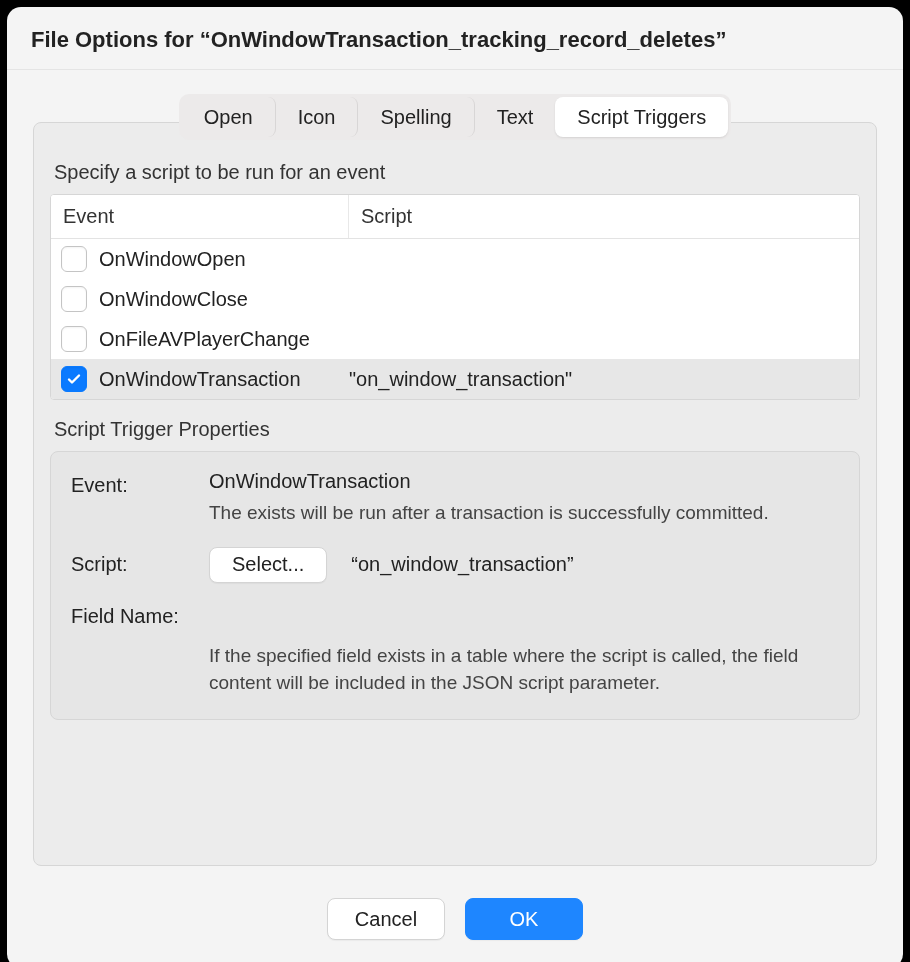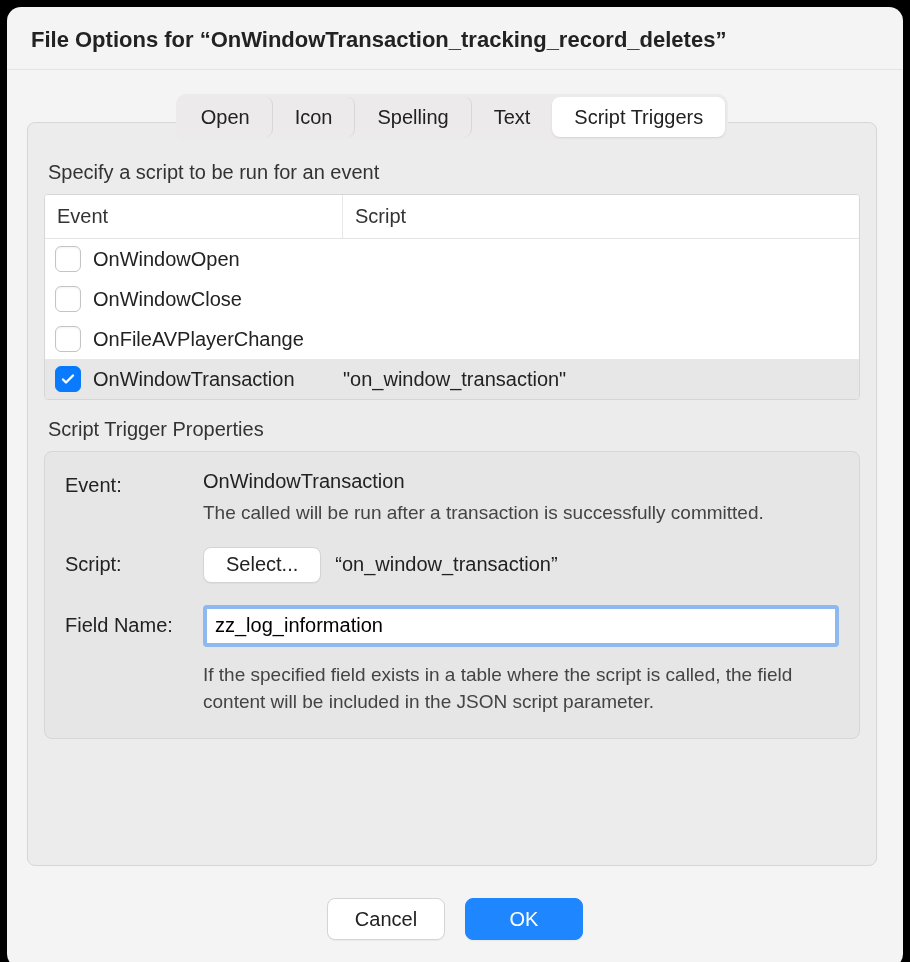--- a/index.html
+++ b/index.html
@@ -27,21 +27,21 @@
   }
   .titlebar {
     padding: 20px 24px 16px 24px;
     font-weight: 700;
     font-size: 22px;
     color: #222;
     text-align: left;
     border-bottom: 1px solid #e4e4e4;
   }
   .content {
-    padding: 24px 26px 10px 20px;
+    padding: 24px 26px 10px 26px;
     flex: 1;
     display: flex;
     flex-direction: column;
   }
   
   .segmented {
     display: flex;
     align-self: center;
     background: #eceaea;
     border-radius: 10px;
@@ -187,21 +187,21 @@
     cursor: default;
   }
   .btn.primary {
     background: #1e86ff;
     border-color: #1e86ff;
     color: #ffffff;
   }
   .script-select-row {
     display: flex;
     align-items: center;
-    gap: 14px;
+    gap: 24px;
   }
   .field-input {
     width: 100%;
     height: 42px;
     border: 4px solid #8db8f0;
     border-radius: 4px;
     background: #fff;
     font-size: 20px;
     padding: 0 8px;
     outline: none;
@@ -280,37 +280,34 @@
       </div>
 
       <div class="prop-label">Script Trigger Properties</div>
 
       <div class="props">
 
         <div class="prop-row">
           <div class="k">Event:</div>
           <div class="v">
             <div class="ev-title">OnWindowTransaction</div>
-            <div class="help">The called will be run after a transaction is successfully committed.</div>
+            <div class="help">The exists will be run after a transaction is successfully committed.</div>
           </div>
         </div>
 
         <div class="prop-row" style="align-items:center; margin-top:20px;">
           <div class="k" style="padding-top:0;">Script:</div>
           <div class="v script-select-row">
             <div class="btn">Select...</div>
             <div>“on_window_transaction”</div>
           </div>
         </div>
 
         <div class="prop-row" style="margin-top:22px; align-items:center;">
           <div class="k" style="padding-top:0;">Field Name:</div>
-          <div class="v">
-            <input class="field-input" value="zz_log_information" style="">
-          </div>
         </div>
 
         <div class="prop-row" style="margin-top:10px; margin-bottom:0;">
           <div class="k"></div>
           <div class="v">
             <div class="help">If the specified field exists in a table where the script is called, the field content will be included in the JSON script parameter.</div>
           </div>
         </div>
 
       </div>

